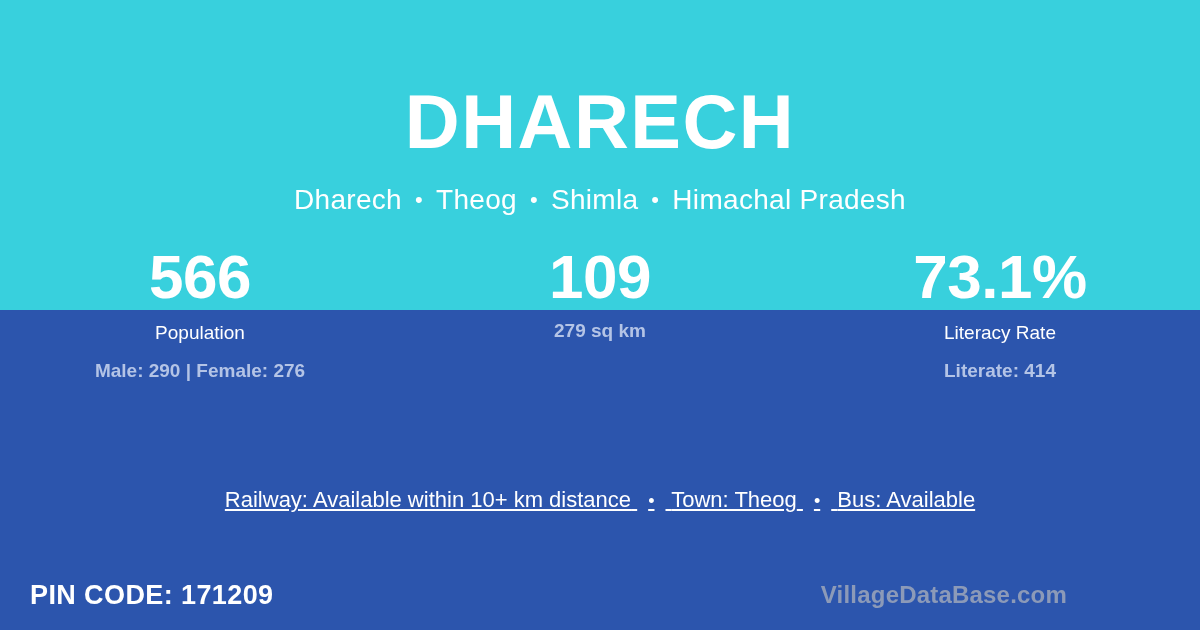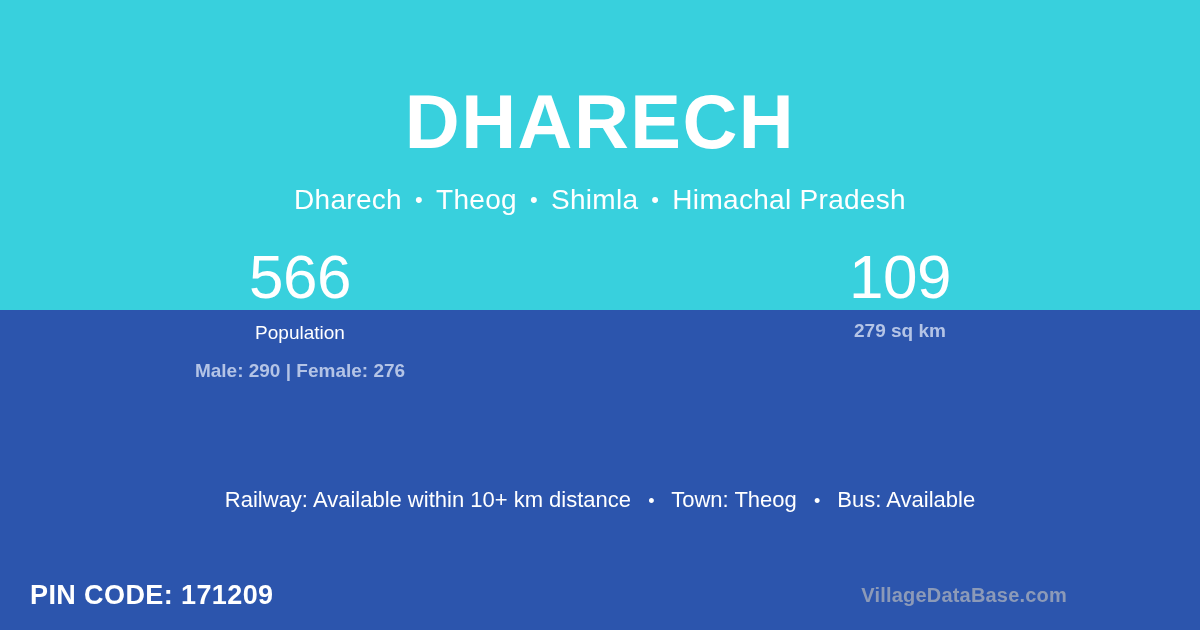--- a/index.html
+++ b/index.html
@@ -41,52 +41,53 @@
   }
   .crumb-sep { padding:0 13px; font-size:22px; line-height:1; }
 
   
   #stats {
     position:absolute; left:0; top:244px; width:1200px; height:140px;
     display:flex;
   }
   .stat { flex:1 1 0; display:flex; flex-direction:column; align-items:center; }
   .stat-value {
-    font-size:62px; font-weight:normal; color:#ffffff; line-height:66px;
+    font-size:62px; font-weight:bold; color:#ffffff; line-height:66px;
     letter-spacing:-.5px; white-space:nowrap;
   }
   .stat-label {
     font-size:19px; font-weight:400; color:#ffffff; line-height:34px;
     margin-top:6px; white-space:nowrap;
   }
   .stat-sub {
     font-size:19px; font-weight:700; color:#b4c4e6; line-height:26px;
     margin-top:8px; white-space:nowrap;
   }
 
   
   #amenities {
     position:absolute; left:0; top:485px; width:1200px;
     text-align:center; font-size:22px; color:#ffffff; line-height:30px;
     white-space:nowrap;
+    text-decoration:underline;
   }
   .amen-sep { padding:0 11px; font-size:18px; }
 
   
   #footer {
     position:absolute; left:0; bottom:0; width:1097px; height:70px;
     display:flex; align-items:center; justify-content:space-between;
     padding:0 30px;
   }
   #pin-code {
     font-size:27px; font-weight:bold; color:#ffffff; letter-spacing:.4px;
     white-space:nowrap;
   }
   #brand {
-    font-size:20px; font-weight:bold; color:#8c9ab8; letter-spacing:.2px;
+    font-size:24px; font-weight:bold; color:#8c9ab8; letter-spacing:.2px;
     white-space:nowrap;
   }
 </style>
 </head>
 <body>
 
 <div id="card">
 
   <div id="band-teal"></div>
   <div id="band-blue"></div>
@@ -110,20 +111,25 @@
       <div class="stat-value">566</div>
       <div class="stat-label">Population</div>
       <div class="stat-sub">Male: 290 | Female: 276</div>
     </div>
 
     <div class="stat">
       <div class="stat-value">109</div>
       <div class="stat-sub">279 sq km</div>
     </div>
 
+    <div class="stat">
+      <div class="stat-value">73.1%</div>
+      <div class="stat-label">Literacy Rate</div>
+      <div class="stat-sub">Literate: 414</div>
+    </div>
 
   </div>
 
   <div id="amenities">
     <span>Railway: Available within 10+ km distance</span>
     <span class="amen-sep">•</span>
     <span>Town: Theog</span>
     <span class="amen-sep">•</span>
     <span>Bus: Available</span>
   </div>

